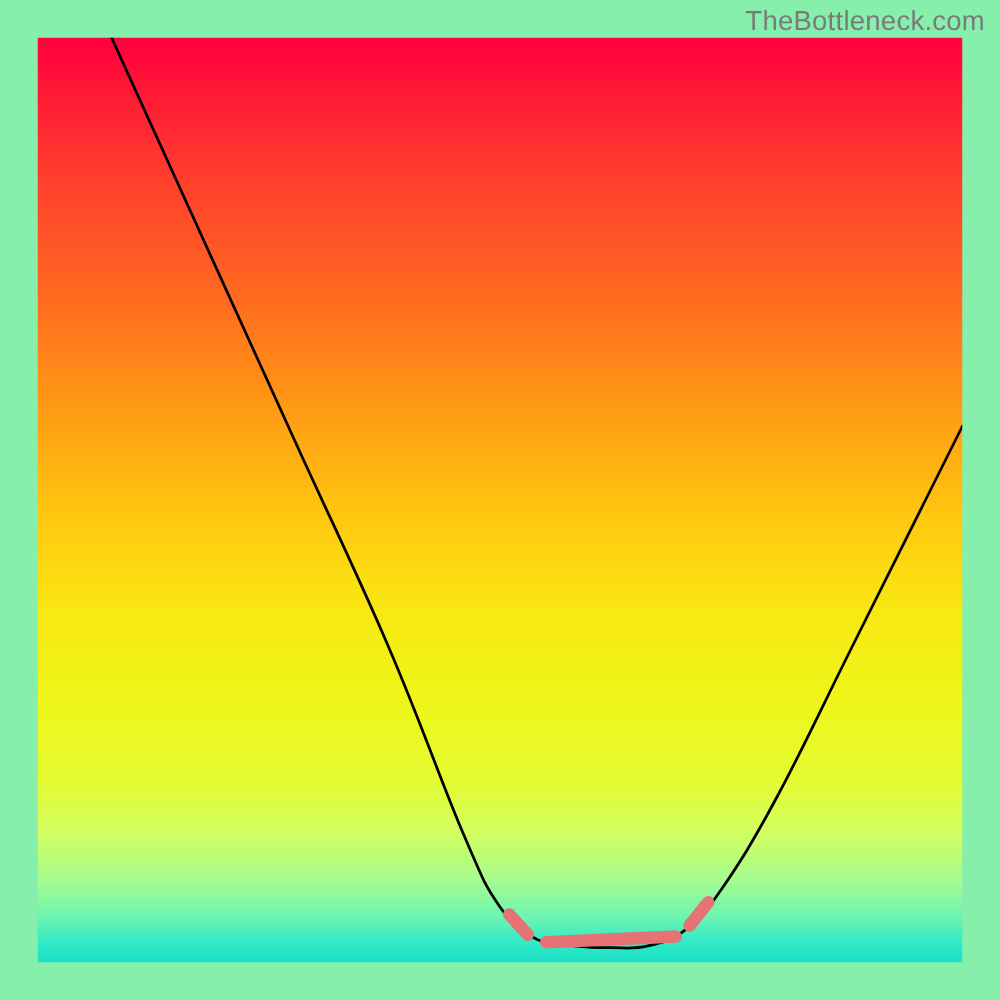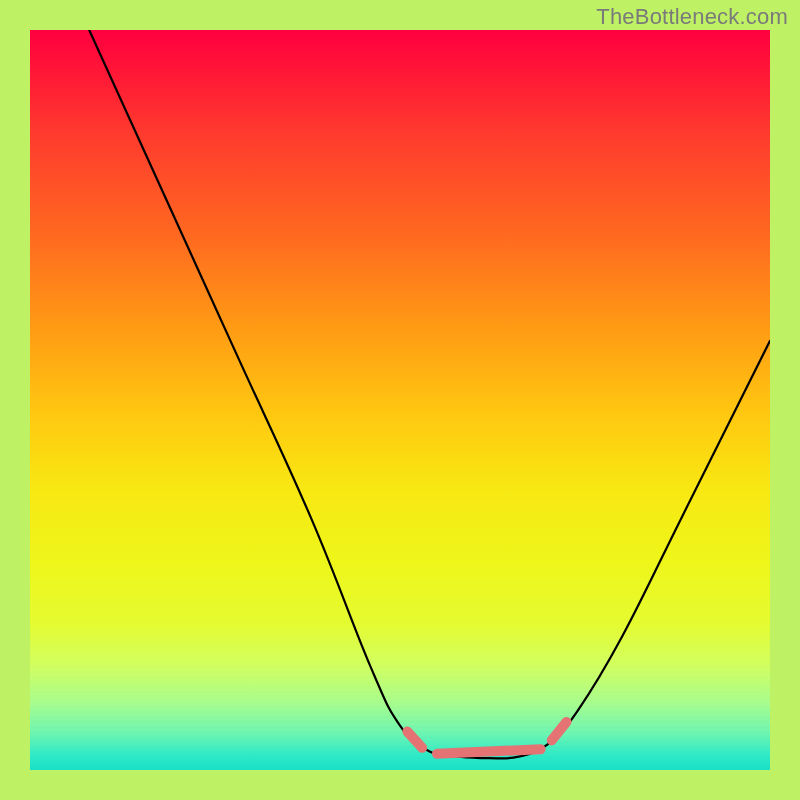--- a/index.html
+++ b/index.html
@@ -8,21 +8,21 @@
     width: 800px;
     height: 800px;
     background: #000;
     overflow: hidden;
     font-family: Arial, Helvetica, sans-serif;
   }
   .frame {
     position: relative;
     width: 800px;
     height: 800px;
-    background: #bef264;
+    background: #86efac;
   }
   .watermark {
     position: absolute;
     top: 4px;
     right: 12px;
     color: #7a7a7a;
     font-size: 22px;
     font-weight: 500;
     letter-spacing: 0.2px;
     z-index: 20;

